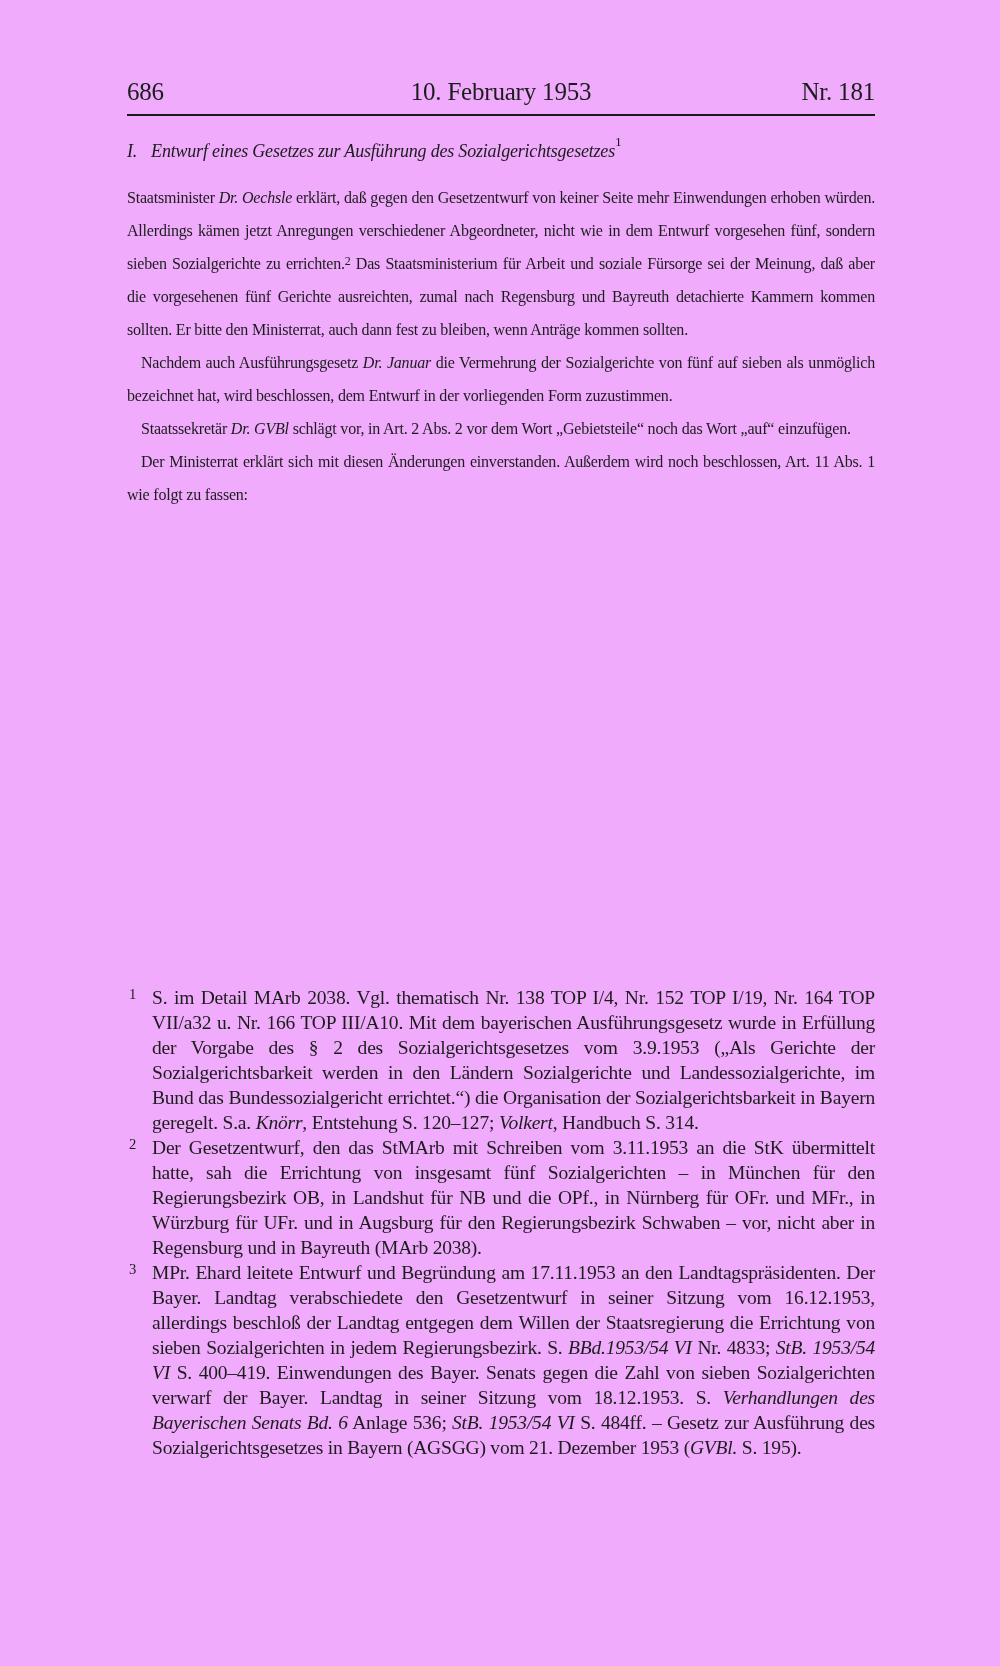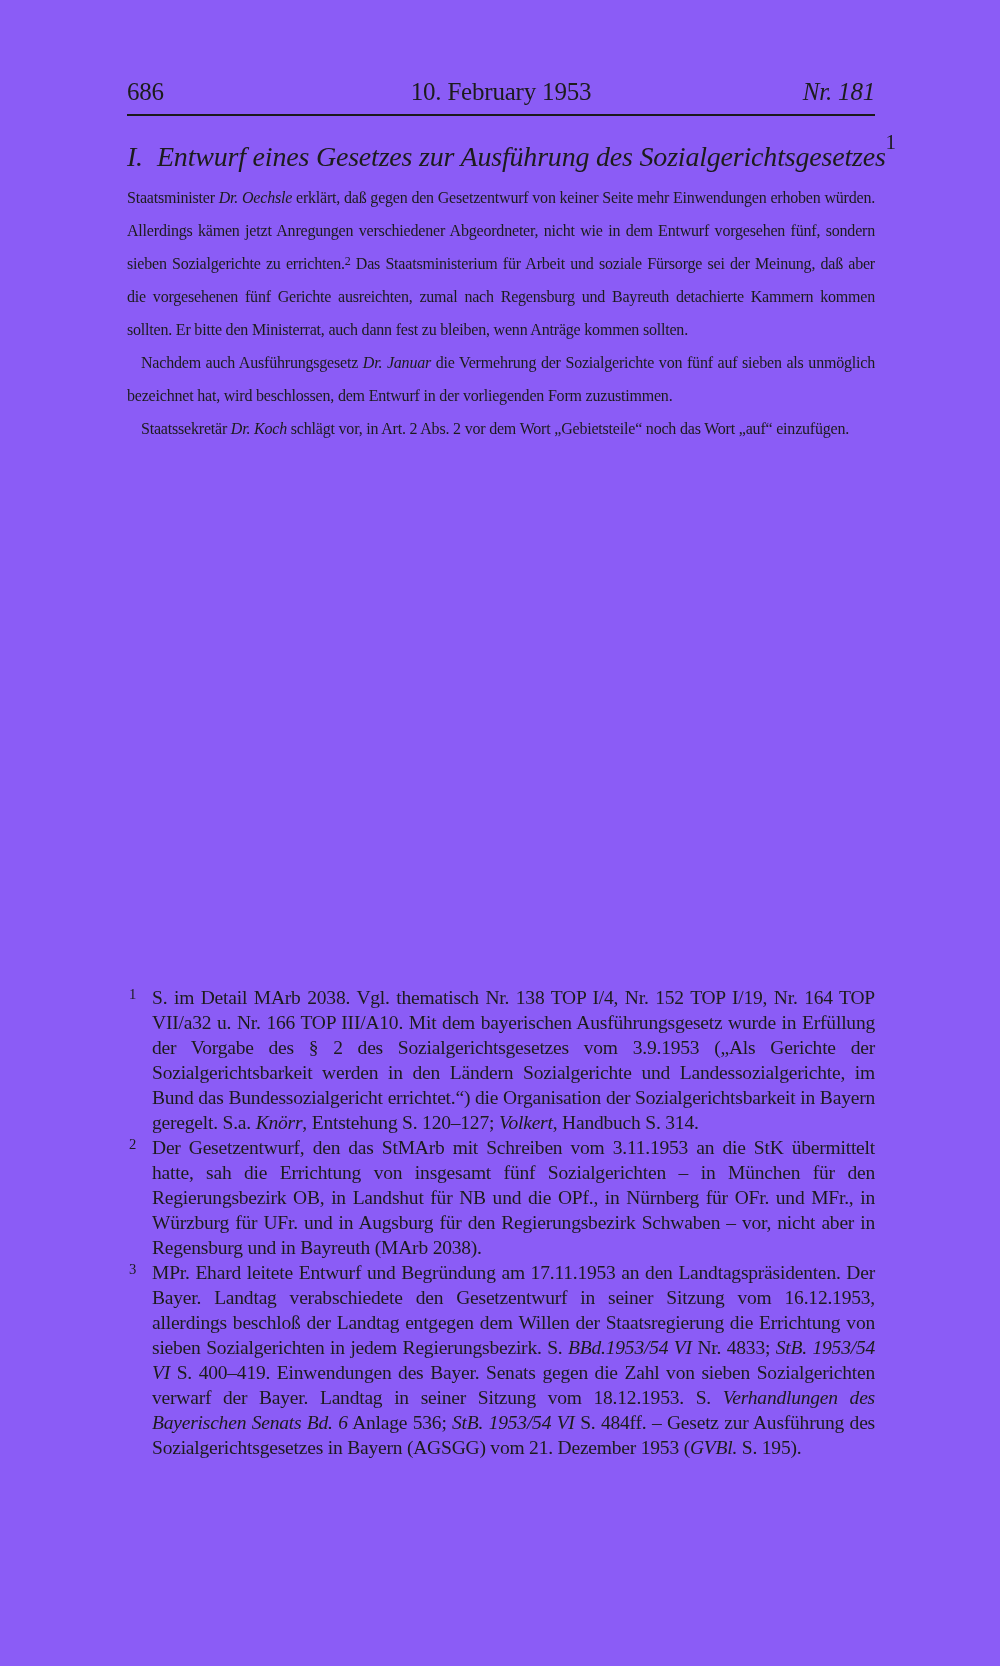--- a/index.html
+++ b/index.html
@@ -1,46 +1,46 @@
 <!DOCTYPE html>
 <html lang="de"><head>
 <meta charset="utf-8">
 <style>
   html,body{margin:0;padding:0;background:#e9e9e9;}
   .page{
     position:relative;
     width:1000px;height:1666px;
     margin:0 auto;
-    background:#8b5cf6;
+    background:#f0abfc;
     color:#1c1c1c;
     font-family:"Liberation Serif","DejaVu Serif",serif;
     overflow:hidden;
   }
   .col{position:absolute;left:127px;width:748px;}
 
   
   .runhead{
     top:78px;
     display:grid;grid-template-columns:1fr auto 1fr;
     align-items:baseline;
     font-size:25px;letter-spacing:-0.2px;
   }
   .runhead .ph-left{justify-self:start;}
   .runhead .ph-center{justify-self:center;}
-  .runhead .ph-right{justify-self:end;font-style:italic;}
+  .runhead .ph-right{justify-self:end;}
   .headrule{
     position:absolute;left:127px;top:114px;
     width:748px;height:2px;background:#1a1a1a;
   }
 
   
   .heading{
     top:141px;
     font-style:italic;
-    font-size:28px;letter-spacing:-0.2px;
+    font-size:18px;letter-spacing:-0.2px;
     white-space:nowrap;
   }
   .heading .numeral{margin-right:14px;}
   .heading sup.s{font-style:normal;}
 
   
   .body{top:181px;font-size:16px;line-height:33px;letter-spacing:-0.2px;}
   .para{margin:0;text-align:justify;}
   .para.indent{text-indent:14px;}
 
@@ -77,21 +77,22 @@
 
   <div class="headrule"></div>
 
   <h1 class="col heading" style="margin:0;font-weight:normal;">
     <span class="numeral">I.</span><span>Entwurf eines Gesetzes zur Ausführung des Sozialgerichtsgesetzes</span><sup class="s">1</sup>
   </h1>
 
   <main class="col body" id="body">
       <p class="para"><span class="r">Staatsminister </span><span class="i">Dr. Oechsle</span><span class="r"> erklärt, daß gegen den Gesetzentwurf von keiner Seite mehr Einwendungen erhoben würden. Allerdings kämen jetzt Anregungen verschiedener Abgeordneter, nicht wie in dem Entwurf vorgesehen fünf, sondern sieben Sozialgerichte zu errichten.</span><span class="s">2</span><span class="r"> Das Staatsministerium für Arbeit und soziale Fürsorge sei der Meinung, daß aber die vorgesehenen fünf Gerichte ausreichten, zumal nach Regensburg und Bayreuth detachierte Kammern kommen sollten. Er bitte den Ministerrat, auch dann fest zu bleiben, wenn Anträge kommen sollten.</span></p>
       <p class="para indent"><span class="r">Nachdem auch Ausführungsgesetz </span><span class="i">Dr. Januar</span><span class="r"> die Vermehrung der Sozialgerichte von fünf auf sieben als unmöglich bezeichnet hat, wird beschlossen, dem Entwurf in der vorliegenden Form zuzustimmen.</span></p>
-      <p class="para indent"><span class="r">Staatssekretär </span><span class="i">Dr. Koch</span><span class="r"> schlägt vor, in Art. 2 Abs. 2 vor dem Wort „Gebietsteile“ noch das Wort „auf“ einzufügen.</span></p>
+      <p class="para indent"><span class="r">Staatssekretär </span><span class="i">Dr. GVBl</span><span class="r"> schlägt vor, in Art. 2 Abs. 2 vor dem Wort „Gebietsteile“ noch das Wort „auf“ einzufügen.</span></p>
+      <p class="para indent"><span class="r">Der Ministerrat erklärt sich mit diesen Änderungen einverstanden. Außerdem wird noch beschlossen, Art. 11 Abs. 1 wie folgt zu fassen:</span></p>
     </main>
 
   <section class="col footnotes" id="footnotes">
       <div class="footnote"><span class="fn-marker">1</span><span class="fn-text"><span class="r">S. im Detail MArb 2038. Vgl. thematisch Nr. 138 TOP I/4, Nr. 152 TOP I/19, Nr. 164 TOP VII/a32 u. Nr. 166 TOP III/A10. Mit dem bayerischen Ausführungsgesetz wurde in Erfüllung der Vorgabe des § 2 des Sozialgerichtsgesetzes vom 3.9.1953 („Als Gerichte der Sozialgerichtsbarkeit werden in den Ländern Sozialgerichte und Landessozialgerichte, im Bund das Bundessozialgericht errichtet.“) die Organisation der Sozialgerichtsbarkeit in Bayern geregelt. S.a. </span><span class="i">Knörr</span><span class="r">, Entstehung S. 120–127; </span><span class="i">Volkert</span><span class="r">, Handbuch S. 314.</span></span></div>
       <div class="footnote"><span class="fn-marker">2</span><span class="fn-text"><span class="r">Der Gesetzentwurf, den das StMArb mit Schreiben vom 3.11.1953 an die StK übermittelt hatte, sah die Errichtung von insgesamt fünf Sozialgerichten – in München für den Regierungsbezirk OB, in Landshut für NB und die OPf., in Nürnberg für OFr. und MFr., in Würzburg für UFr. und in Augsburg für den Regierungsbezirk Schwaben – vor, nicht aber in Regensburg und in Bayreuth (MArb 2038).</span></span></div>
       <div class="footnote"><span class="fn-marker">3</span><span class="fn-text"><span class="r">MPr. Ehard leitete Entwurf und Begründung am 17.11.1953 an den Landtagspräsidenten. Der Bayer. Landtag verabschiedete den Gesetzentwurf in seiner Sitzung vom 16.12.1953, allerdings beschloß der Landtag entgegen dem Willen der Staatsregierung die Errichtung von sieben Sozialgerichten in jedem Regierungsbezirk. S. </span><span class="i">BBd.1953/54 VI</span><span class="r"> Nr. 4833; </span><span class="i">StB. 1953/54 VI</span><span class="r"> S. 400–419. Einwendungen des Bayer. Senats gegen die Zahl von sieben Sozialgerichten verwarf der Bayer. Landtag in seiner Sitzung vom 18.12.1953. S. </span><span class="i">Verhandlungen des Bayerischen Senats Bd. 6</span><span class="r"> Anlage 536; </span><span class="i">StB. 1953/54 VI</span><span class="r"> S. 484ff. – Gesetz zur Ausführung des Sozialgerichtsgesetzes in Bayern (AGSGG) vom 21. Dezember 1953 (</span><span class="i">GVBl.</span><span class="r"> S. 195).</span></span></div>
     </section>
 
 </div>
 

